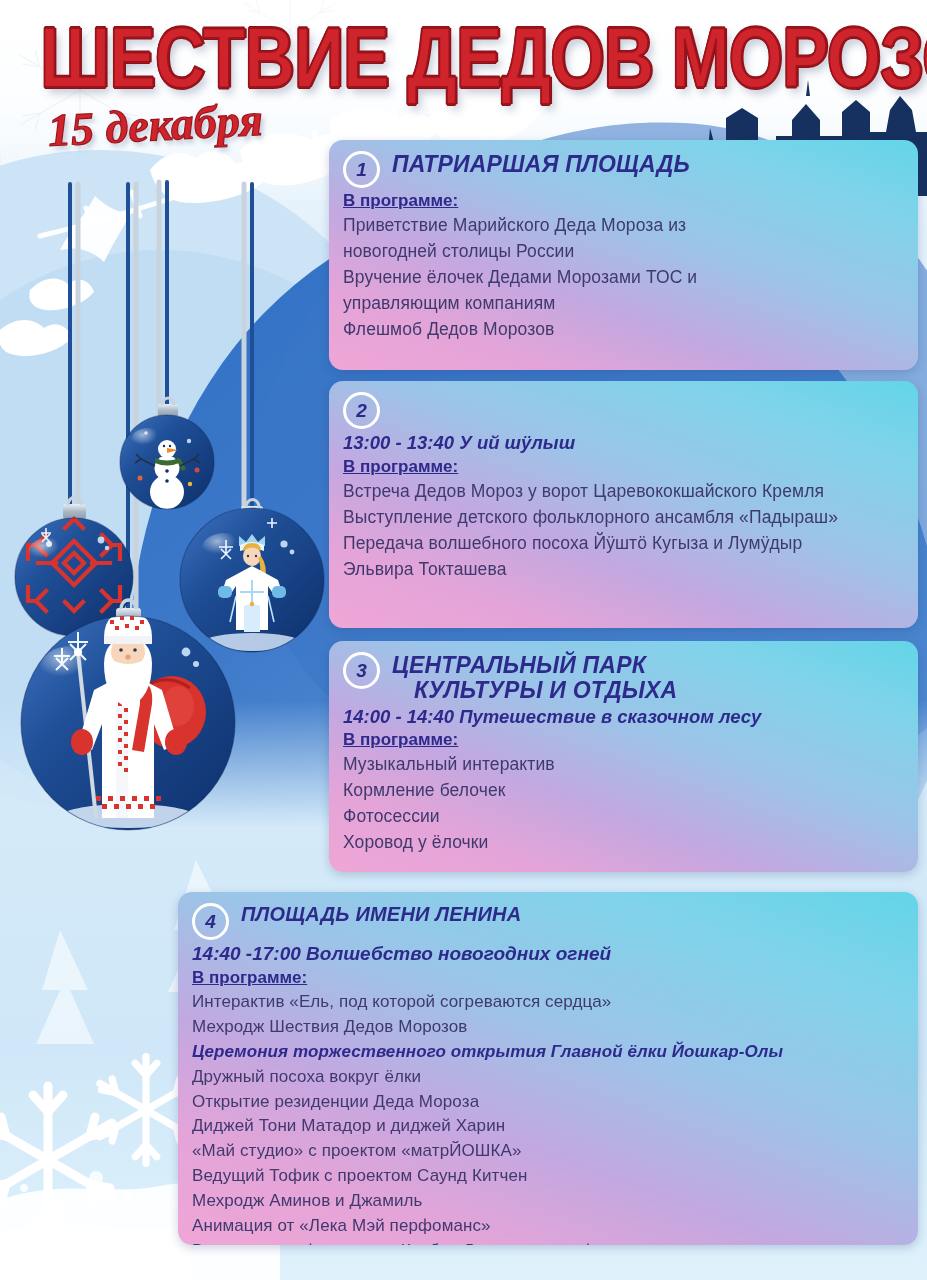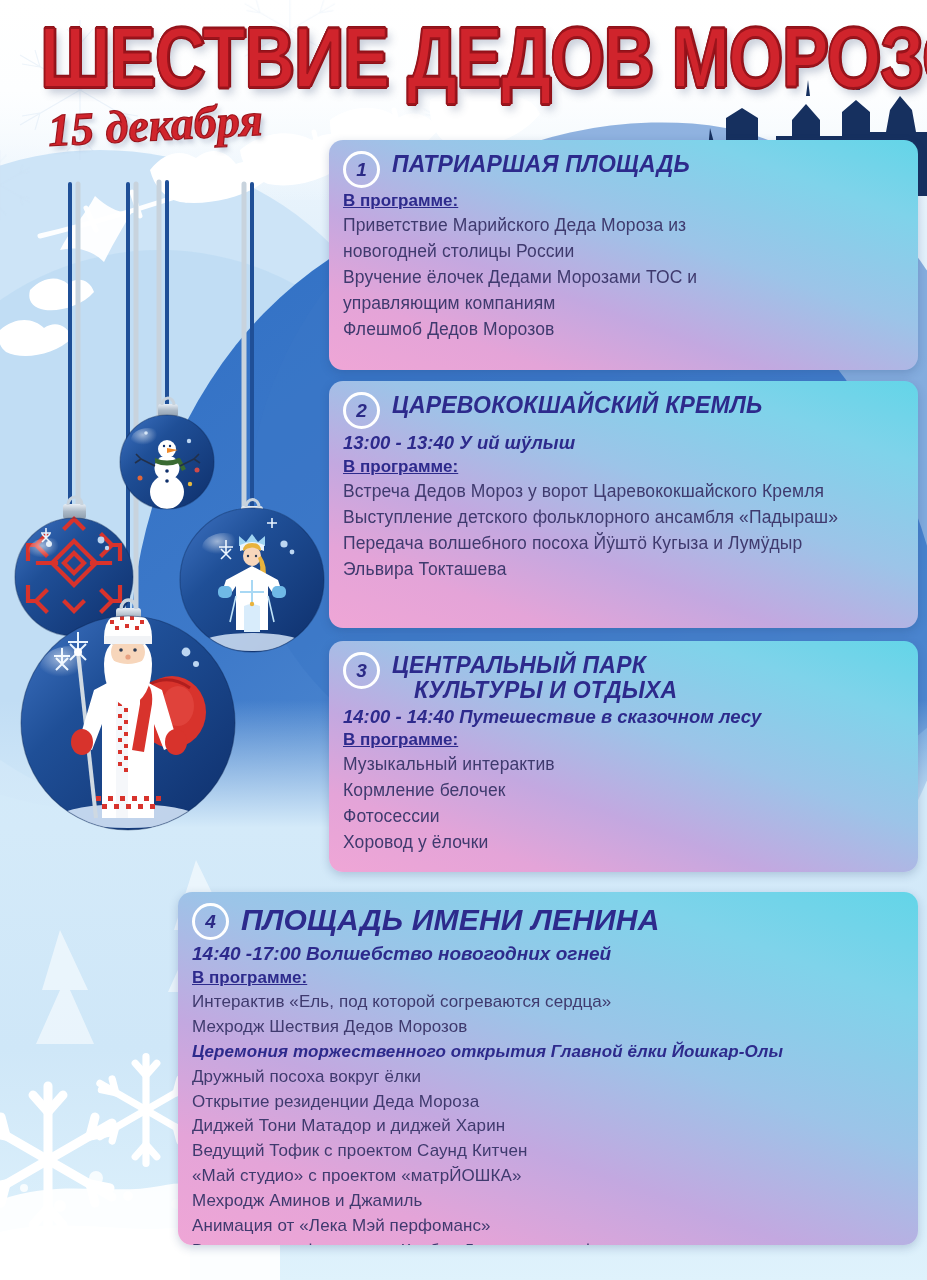--- a/index.html
+++ b/index.html
@@ -145,21 +145,21 @@
   .items li{
     font-size:17.5px;
     color:#3f3a6e;
     line-height:1.48;
     letter-spacing:.1px;
   }
   .items li.em{
     font-weight:bold;font-style:italic;color:#2d2a8c;
   }
   #card4 .items li{font-size:17px;line-height:1.46;}
-  #card4 .venue{font-size:30px;}
+  #card4 .venue{font-size:20px;}
   #card4 .time{font-size:19px;}
 </style>
 </head>
 <body>
 
 <div id="poster">
 
   <div class="bg-base"></div>
   <div class="bg-topwash"></div>
   <div class="bg-disc"></div>
@@ -477,23 +477,20 @@
       <li>новогодней столицы России</li>
       <li>Вручение ёлочек Дедами Морозами ТОС и</li>
       <li>управляющим компаниям</li>
       <li>Флешмоб Дедов Морозов</li>
     </ul>
   </div>
 
   <div class="card" id="card2">
     <div class="card-head">
       <div class="num-badge">2</div>
-      <div class="venue">
-        <span>ЦАРЕВОКОКШАЙСКИЙ КРЕМЛЬ</span>
-      </div>
     </div>
     <div class="time">
       <span>13:00 - 13:40 У ий шӱлыш</span>
     </div>
     <div class="prog-label">В программе:</div>
     <ul class="items">
       <li>Встреча Дедов Мороз у ворот Царевококшайского Кремля</li>
       <li>Выступление детского фольклорного ансамбля «Падыраш»</li>
       <li>Передача волшебного посоха Йӱштӧ Кугыза и Лумӱдыр</li>
       <li>Эльвира Токташева</li>
@@ -531,21 +528,21 @@
       <span>14:40 -17:00 Волшебство новогодних огней</span>
     </div>
     <div class="prog-label">В программе:</div>
     <ul class="items">
       <li>Интерактив «Ель, под которой согреваются сердца»</li>
       <li>Мехродж Шествия Дедов Морозов</li>
       <li class="em">Церемония торжественного открытия Главной ёлки Йошкар-Олы</li>
       <li>Дружный посоха вокруг ёлки</li>
       <li>Открытие резиденции Деда Мороза</li>
       <li>Диджей Тони Матадор и диджей Харин</li>
+      <li>«Май студио» с проектом «матрЙОШКА»</li>
       <li>Ведущий Тофик с проектом Саунд Китчен</li>
-      <li>«Май студио» с проектом «матрЙОШКА»</li>
       <li>Мехродж Аминов и Джамиль</li>
       <li>Анимация от «Лека Мэй перфоманс»</li>
       <li>Выступление фигуристов Клуба «Движение» по фигурному катанию</li>
     </ul>
   </div>
 
 </div>
 
 </body></html>

